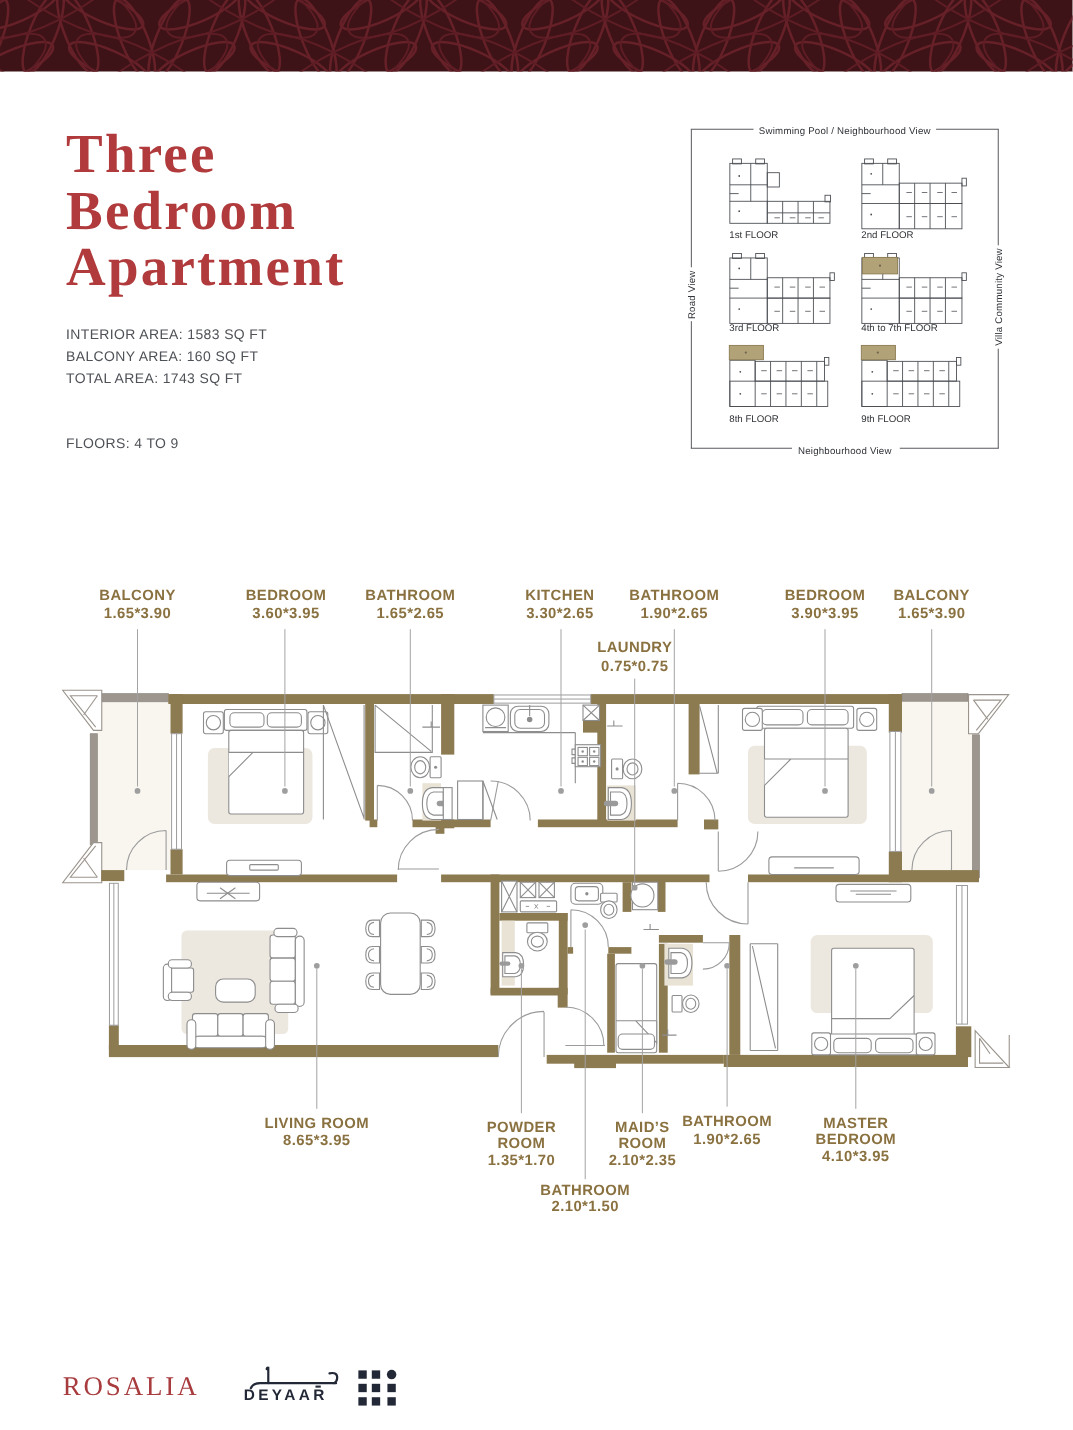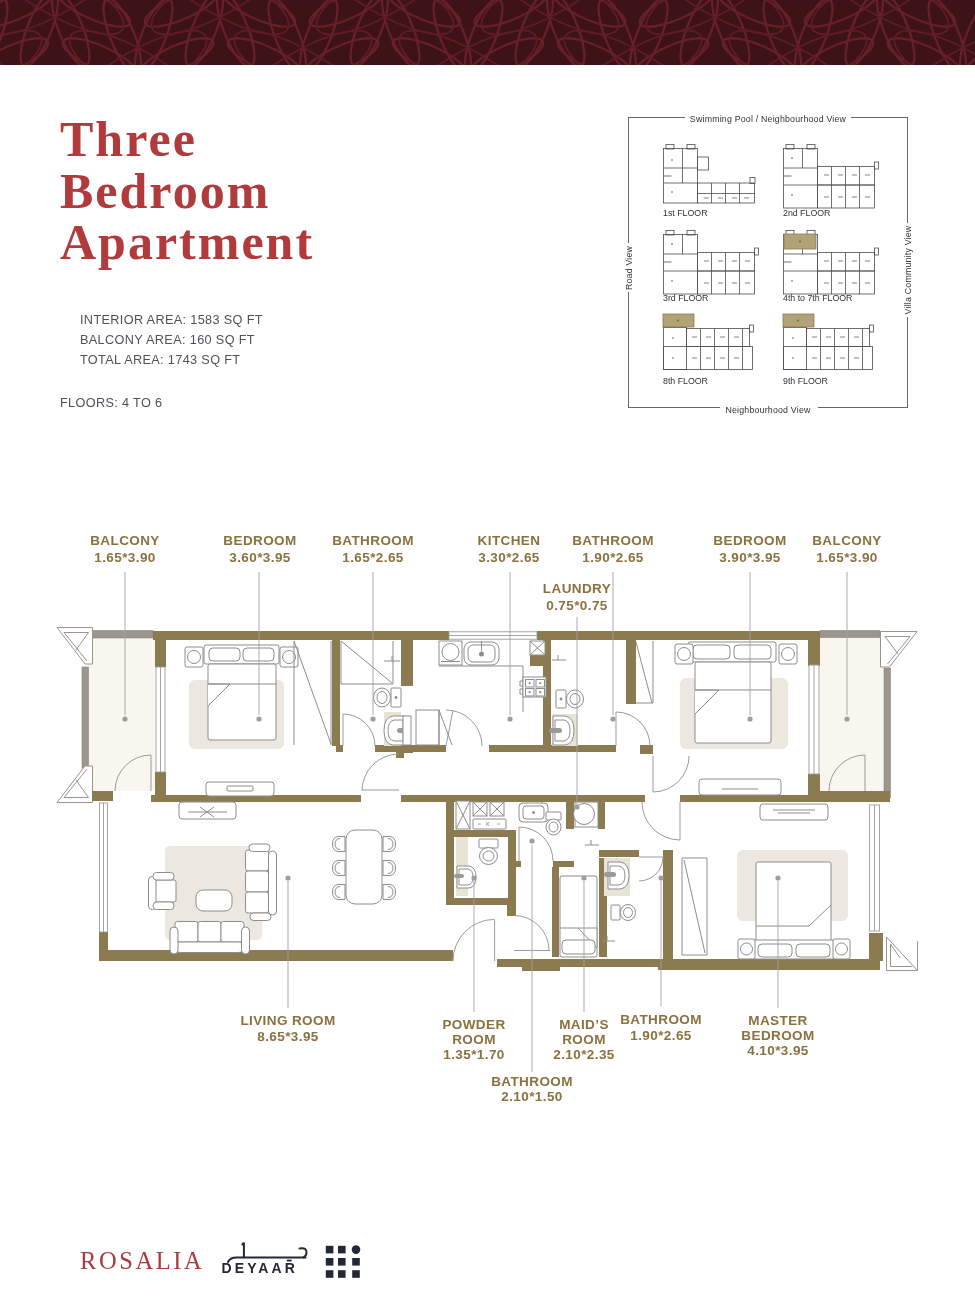--- a/index.html
+++ b/index.html
@@ -40,26 +40,26 @@
     <use href="#rosette" transform="translate(633,75)"></use>
     <use href="#rosette" transform="translate(798,75)"></use>
     <use href="#rosette" transform="translate(963,75)"></use>
   </g>
 </svg>
 </div>
 
 <div class="abs" style="left:60px;top:114px;color:#b13b3c;font-family:'Liberation Serif',serif;
      font-size:50px;line-height:51.5px;letter-spacing:2px;font-weight:bold;">Three<br>Bedroom<br>Apartment</div>
 
-<div class="abs" style="left:60px;top:310px;color:#4e5156;font-size:12.7px;line-height:20px;letter-spacing:0.35px;margin-left:20px;">
+<div class="abs" style="left:60px;top:294px;color:#4e5156;font-size:12.7px;line-height:20px;letter-spacing:0.35px;">
 INTERIOR AREA: 1583 SQ FT<br>
 BALCONY AREA: 160 SQ FT<br>
 TOTAL AREA: 1743 SQ FT</div>
 
-<div class="abs" style="left:60px;top:396px;color:#4e5156;font-size:12.7px;letter-spacing:0.35px;">FLOORS: 4 TO 6</div>
+<div class="abs" style="left:60px;top:396px;color:#4e5156;font-size:12.7px;letter-spacing:0.35px;">FLOORS: 4 TO 9</div>
 
 <svg class="abs" style="left:615px;top:100px;" width="310" height="330" viewBox="615 100 310 330">
 <defs>
 
   <g id="bldgA" fill="none" stroke="#4a4d52" stroke-width="0.8">
     <rect x="663.5" y="148.5" width="34" height="54.5"></rect>
     <rect x="697.5" y="183" width="57" height="20"></rect>
     <rect x="666" y="144.5" width="8" height="4.5"></rect>
         <rect x="687" y="144.5" width="8" height="4.5"></rect>
     <rect x="697.5" y="157" width="11" height="13"></rect>
@@ -715,21 +715,21 @@
   <g font-size="13.5">
           <text x="778" y="1025">MASTER</text>
           <text x="778" y="1040">BEDROOM</text>
           <text x="778" y="1055">4.10*3.95</text>
         </g>
 </g>
 </g>
 </svg>
 
 <div class="abs" style="left:57px;top:1247px;color:#a83b3e;font-family:'Liberation Serif',serif;
-     font-size:24.5px;letter-spacing:2.6px;margin-left:23px;">ROSALIA</div>
+     font-size:24.5px;letter-spacing:2.6px;">ROSALIA</div>
 <svg class="abs" style="left:215px;top:1235px;" width="160" height="55" viewBox="215 1235 160 55">
 <g id="deyaar">
 
   <g stroke="#232837" stroke-width="2" fill="none" stroke-linecap="round">
     <path d="M305.5,1257.4 H236.5 q-6.5,0 -8.5,4.6"></path>
     <path d="M242.4,1244.6 q0.3,-1.4 1.5,-1.2 l0,13.9"></path>
     <path d="M299.5,1248.5 q7.5,-1.5 7,4.5 q-0.3,3.2 -3,4.4"></path>
   </g>
 
   <rect x="286.8" y="1259.6" width="4.8" height="1.9" fill="#232837"></rect>

